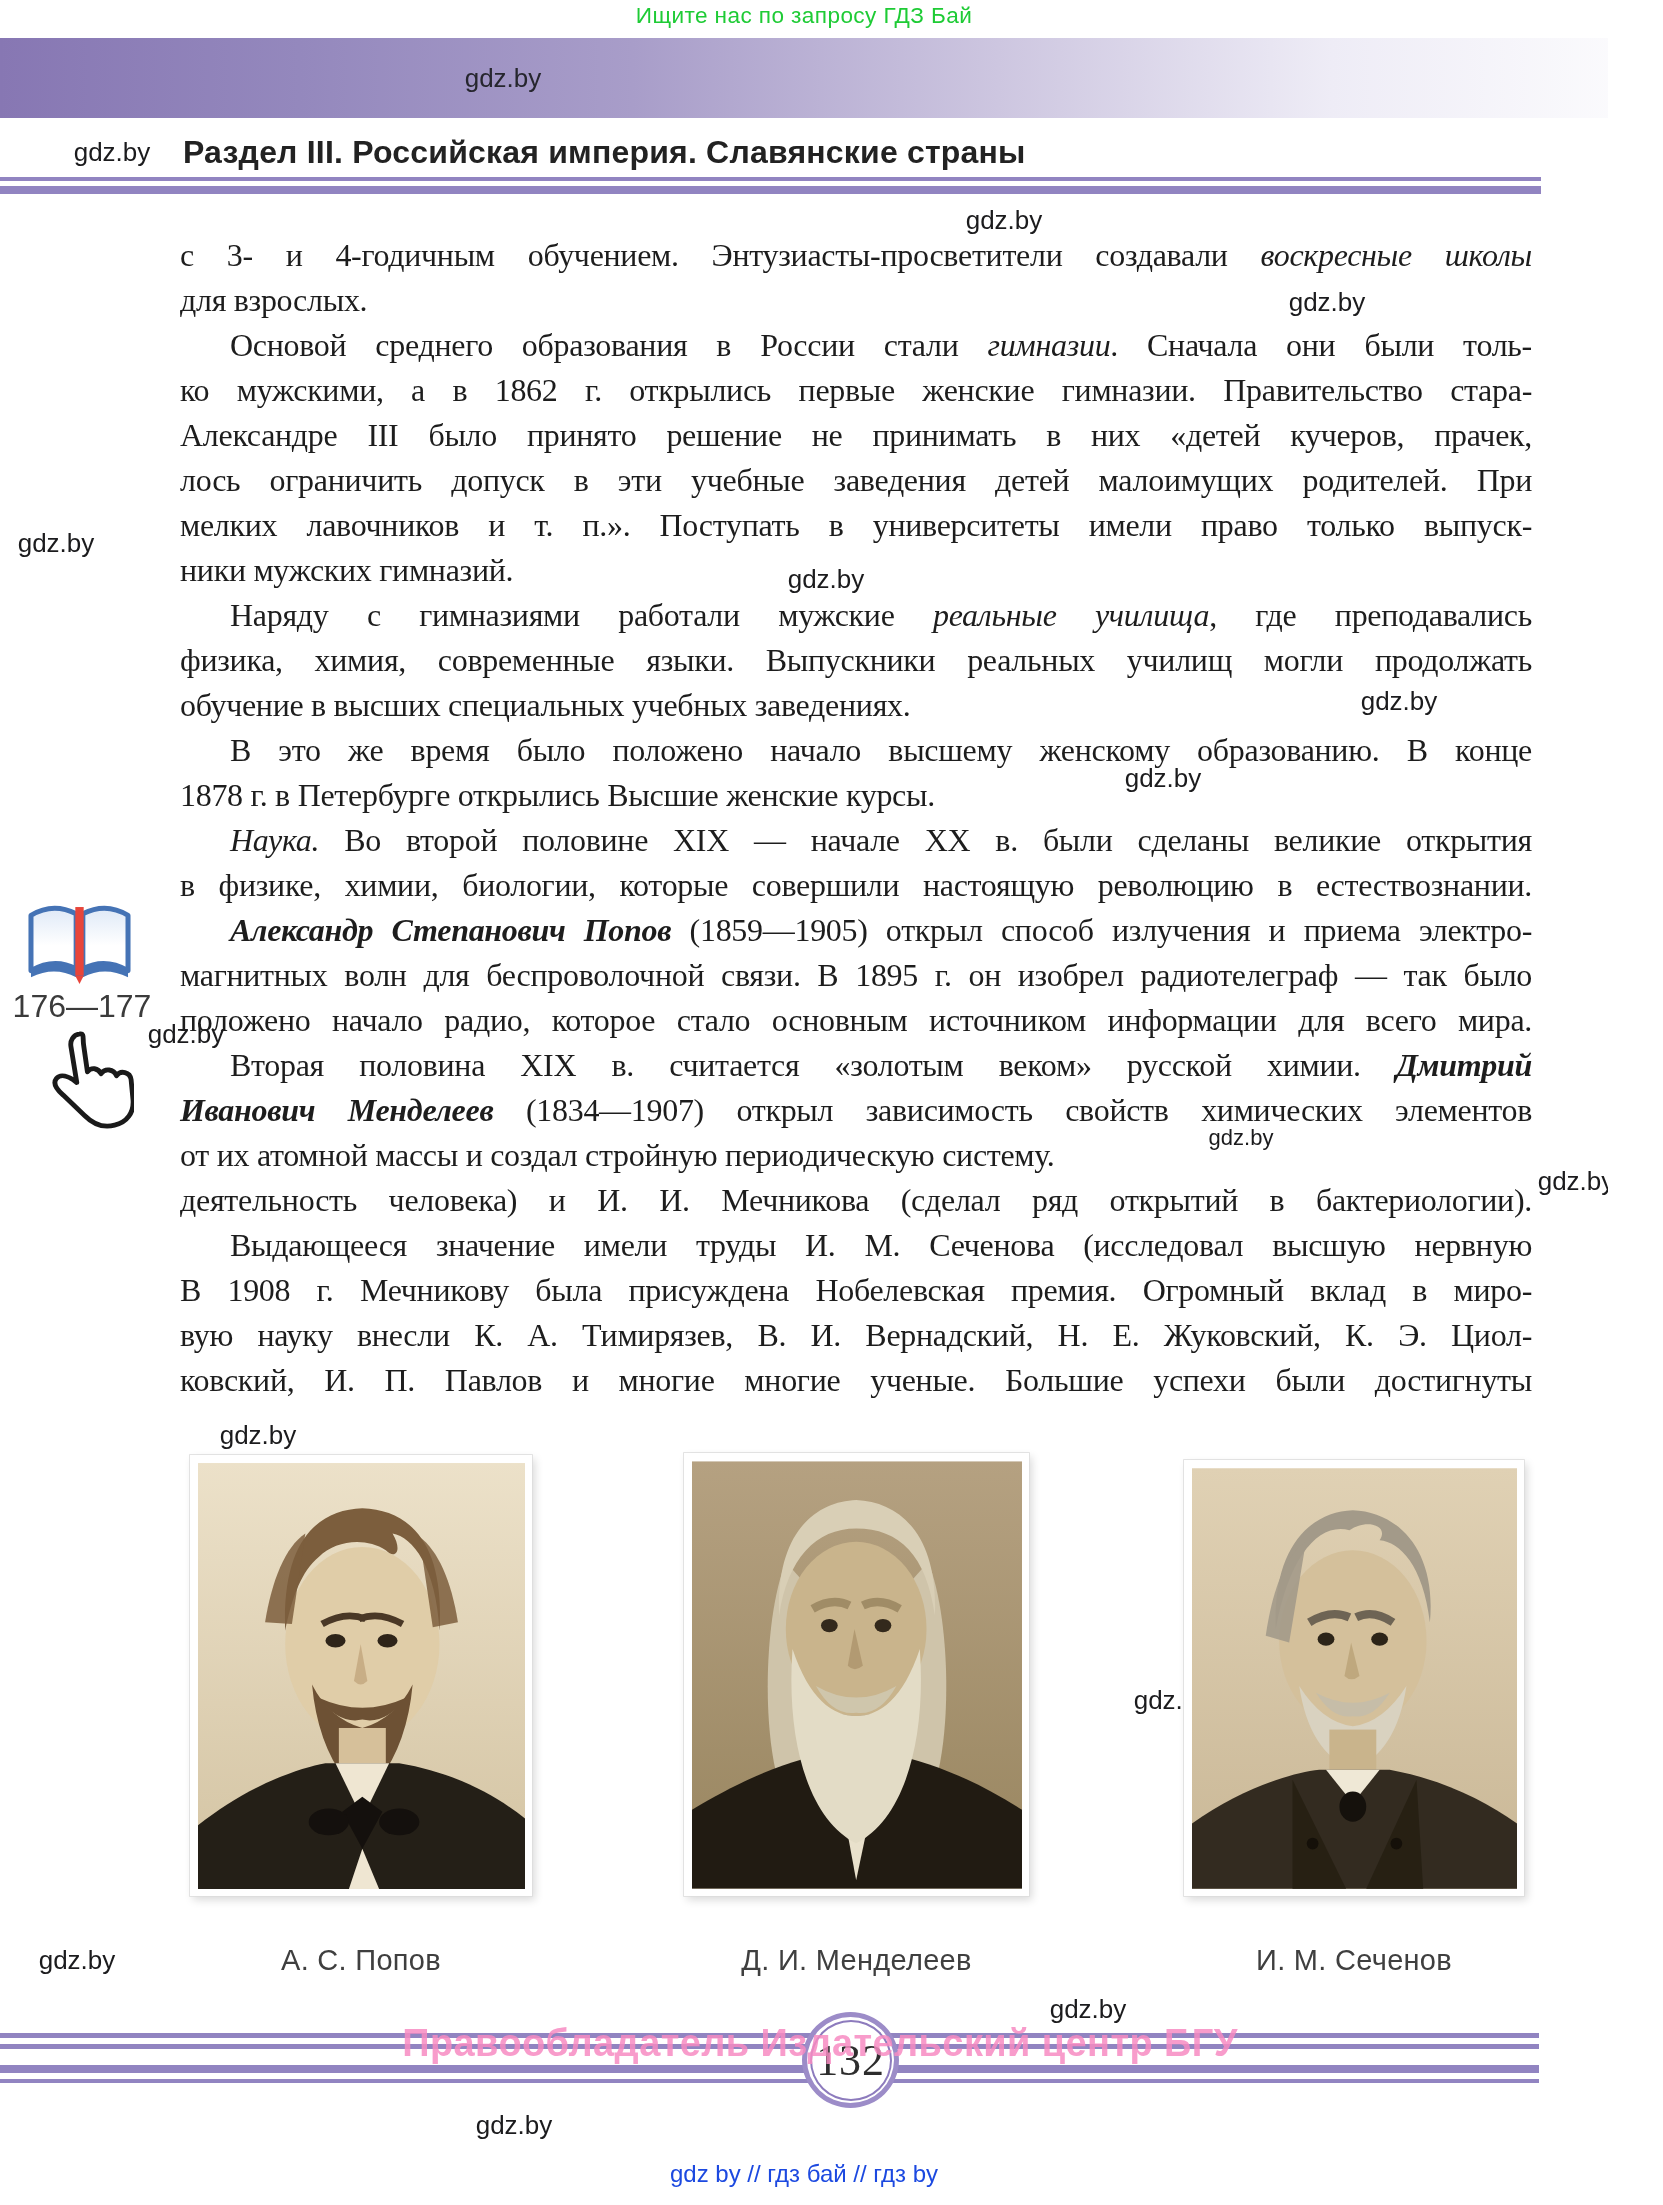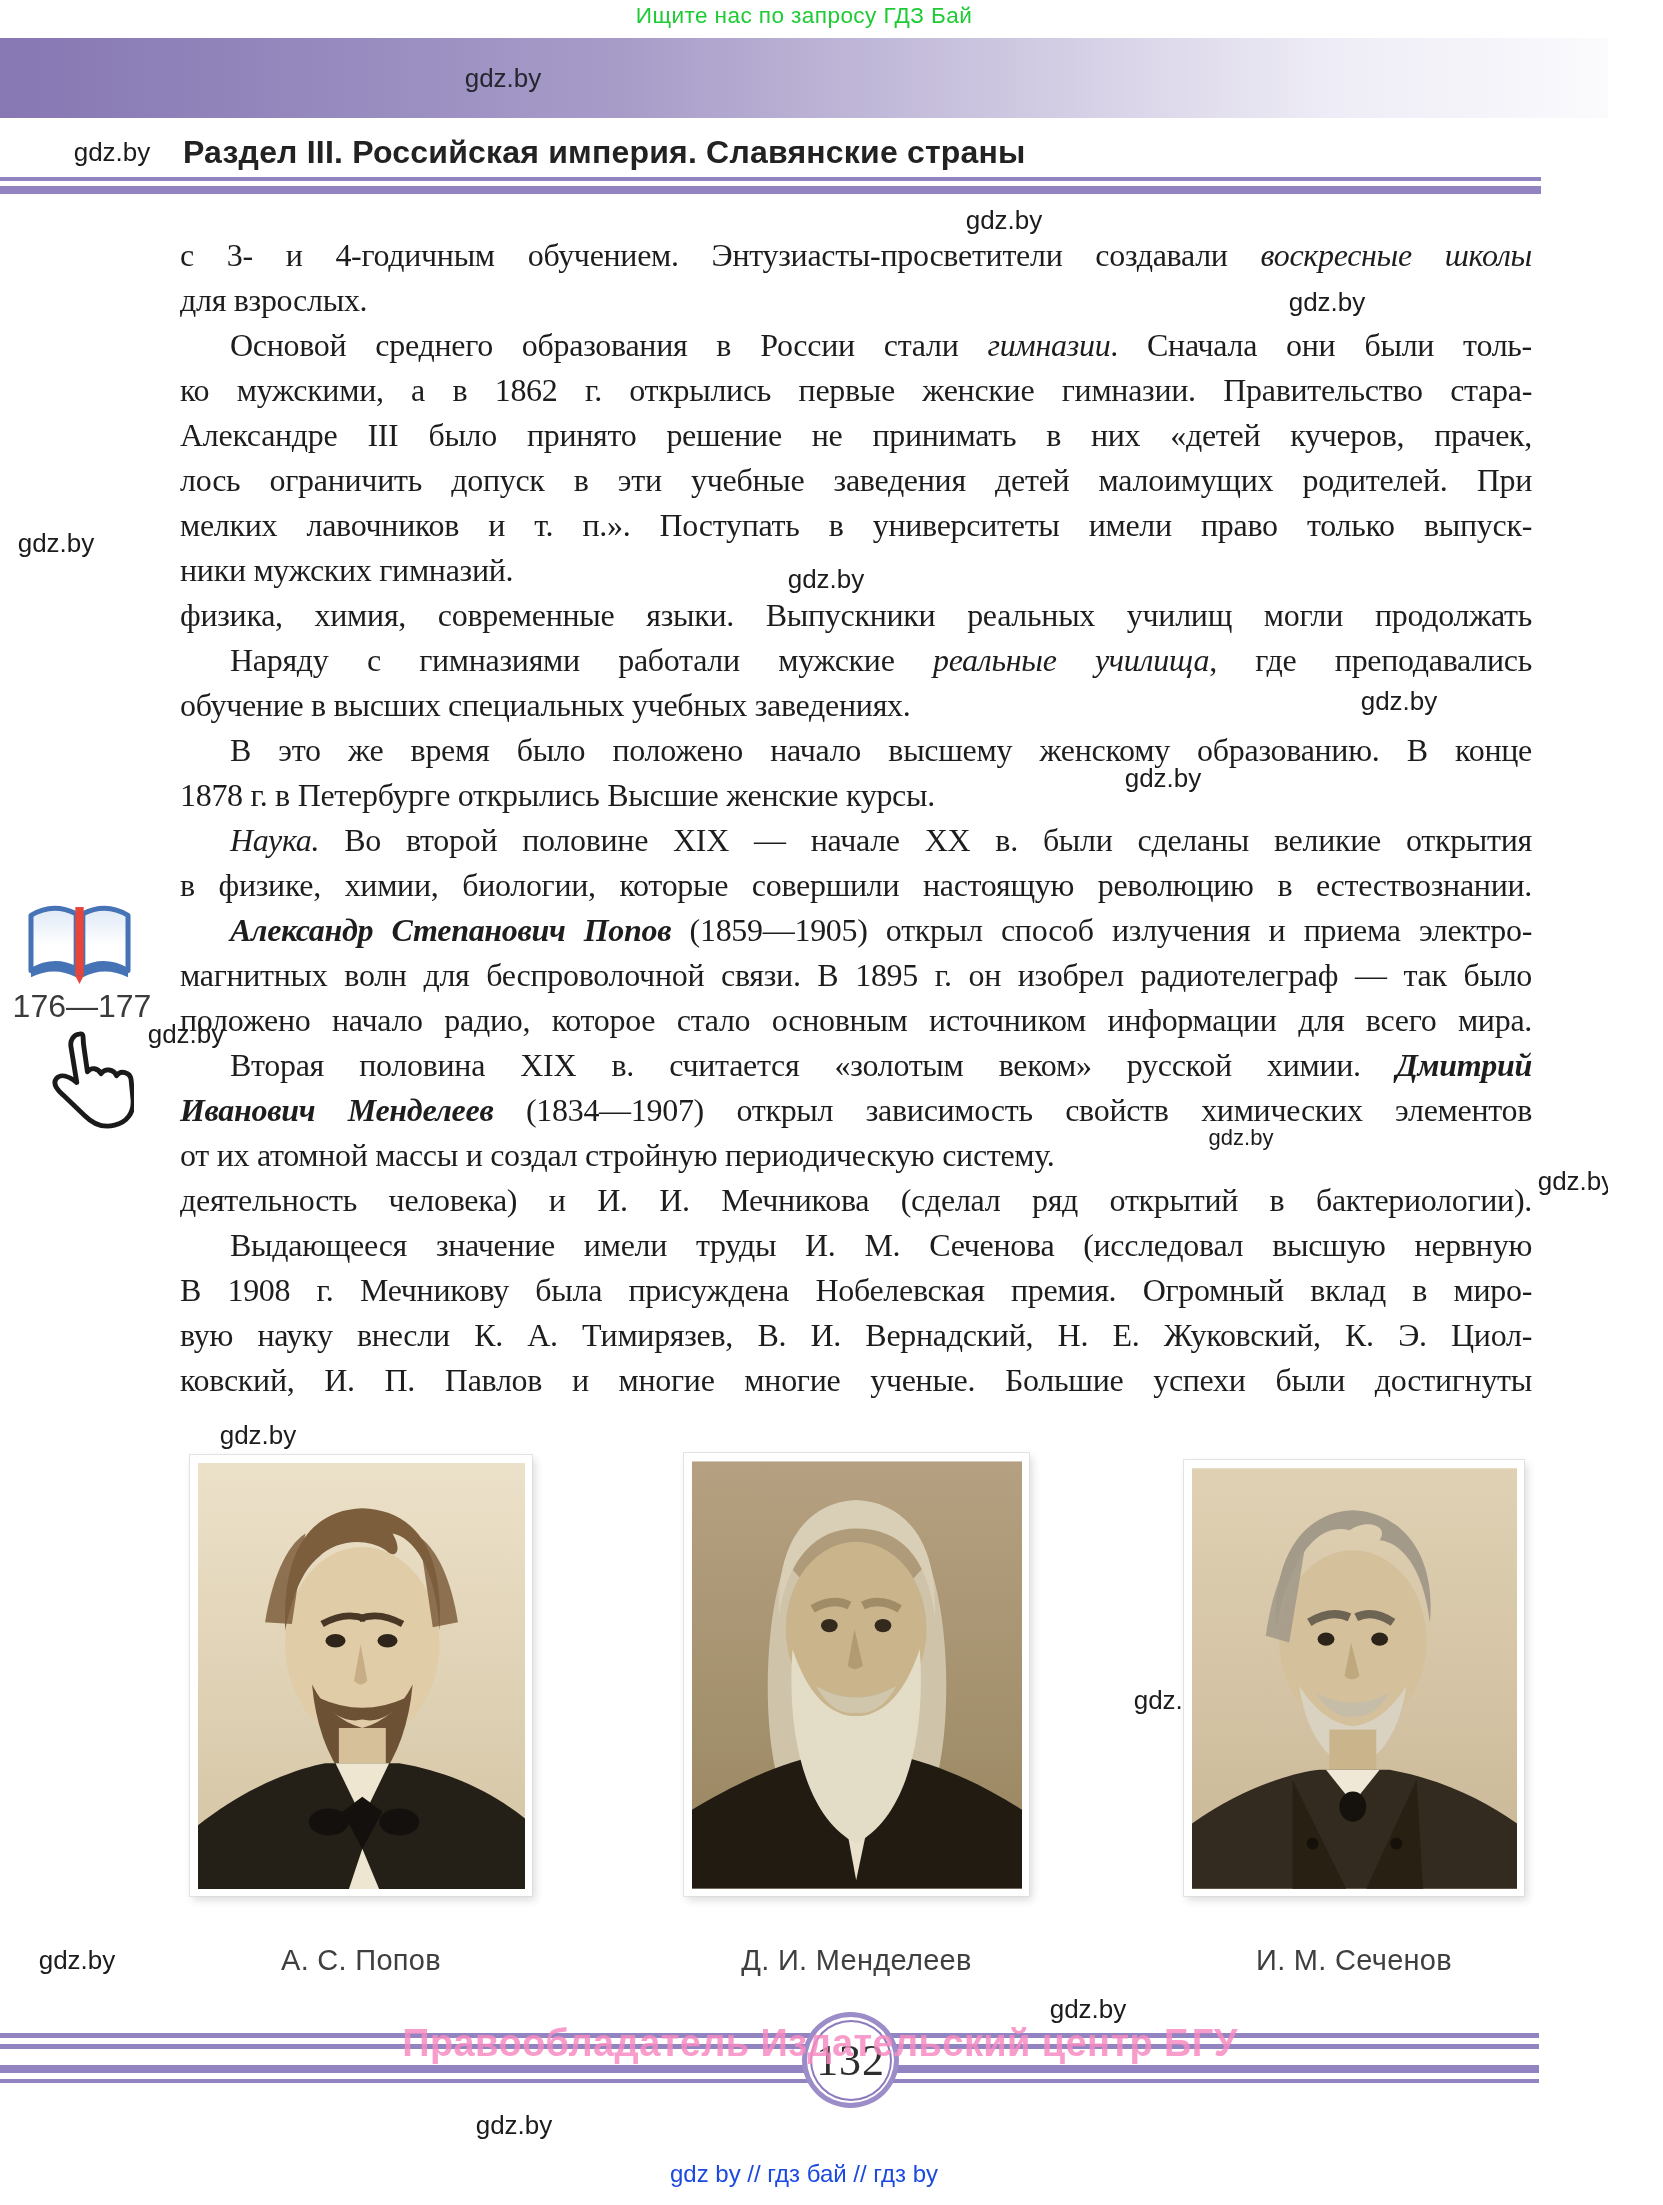--- a/index.html
+++ b/index.html
@@ -119,22 +119,22 @@
 
   <div class="body-text" id="body-text">
       <div class="bline"><span>с 3- и 4-годичным обучением. Энтузиасты-просветители создавали </span><span class="it">воскресные школы</span></div>
       <div class="bline last"><span>для взрослых.</span></div>
       <div class="bline ind"><span>Основой среднего образования в России стали </span><span class="it">гимназии</span><span>. Сначала они были толь-</span></div>
       <div class="bline"><span>ко мужскими, а в 1862 г. открылись первые женские гимназии. Правительство стара-</span></div>
       <div class="bline"><span>Александре III было принято решение не принимать в них «детей кучеров, прачек,</span></div>
       <div class="bline"><span>лось ограничить допуск в эти учебные заведения детей малоимущих родителей. При</span></div>
       <div class="bline"><span>мелких лавочников и т. п.». Поступать в университеты имели право только выпуск-</span></div>
       <div class="bline last"><span>ники мужских гимназий.</span></div>
+      <div class="bline ind"><span>Наряду с гимназиями работали мужские </span><span class="it">реальные училища</span><span>, где преподавались</span></div>
       <div class="bline"><span>физика, химия, современные языки. Выпускники реальных училищ могли продолжать</span></div>
-      <div class="bline ind"><span>Наряду с гимназиями работали мужские </span><span class="it">реальные училища</span><span>, где преподавались</span></div>
       <div class="bline last"><span>обучение в высших специальных учебных заведениях.</span></div>
       <div class="bline ind"><span>В это же время было положено начало высшему женскому образованию. В конце</span></div>
       <div class="bline last"><span>1878 г. в Петербурге открылись Высшие женские курсы.</span></div>
       <div class="bline ind"><span class="it">Наука.</span><span> Во второй половине XIX — начале XX в. были сделаны великие открытия</span></div>
       <div class="bline"><span>в физике, химии, биологии, которые совершили настоящую революцию в естествознании.</span></div>
       <div class="bline ind"><span class="bo">Александр Степанович Попов</span><span> (1859—1905) открыл способ излучения и приема электро-</span></div>
       <div class="bline"><span>магнитных волн для беспроволочной связи. В 1895 г. он изобрел радиотелеграф — так было</span></div>
       <div class="bline"><span>положено начало радио, которое стало основным источником информации для всего мира.</span></div>
       <div class="bline ind"><span>Вторая половина XIX в. считается «золотым веком» русской химии. </span><span class="bo">Дмитрий</span></div>
       <div class="bline"><span class="bo">Иванович Менделеев</span><span> (1834—1907) открыл зависимость свойств химических элементов</span></div>

